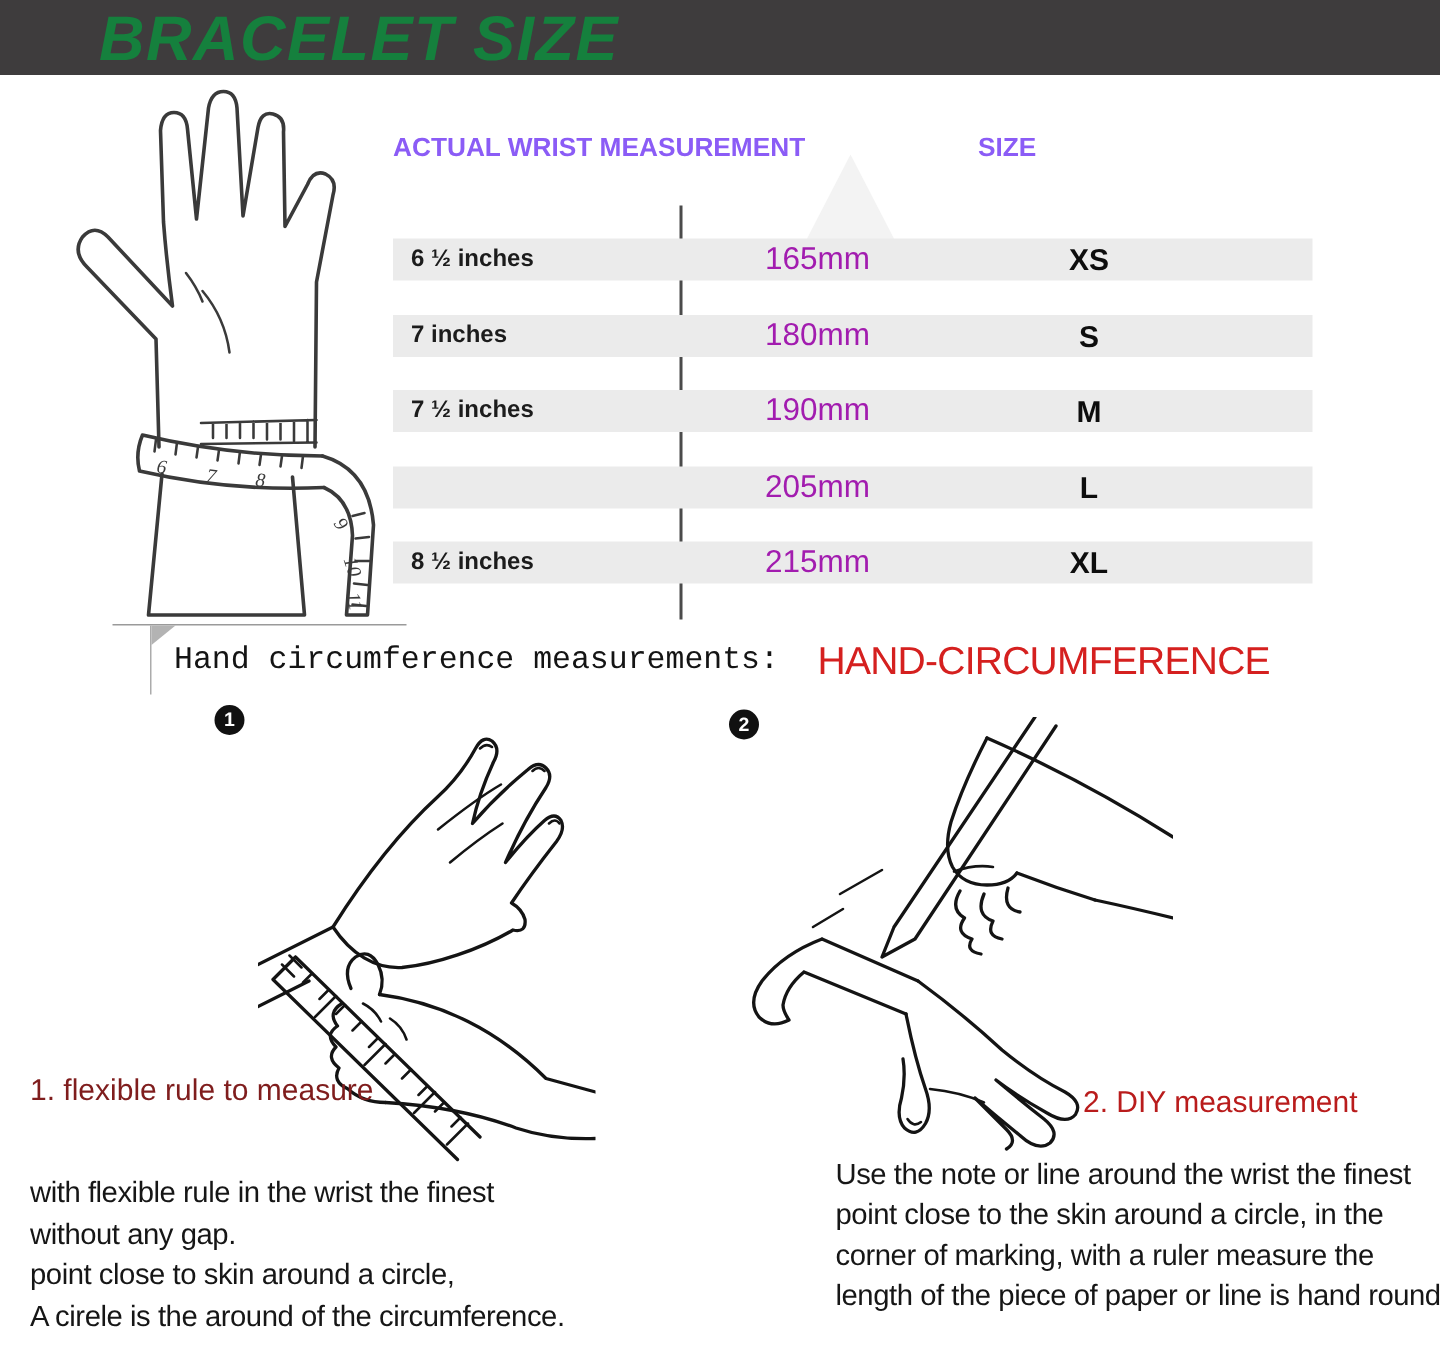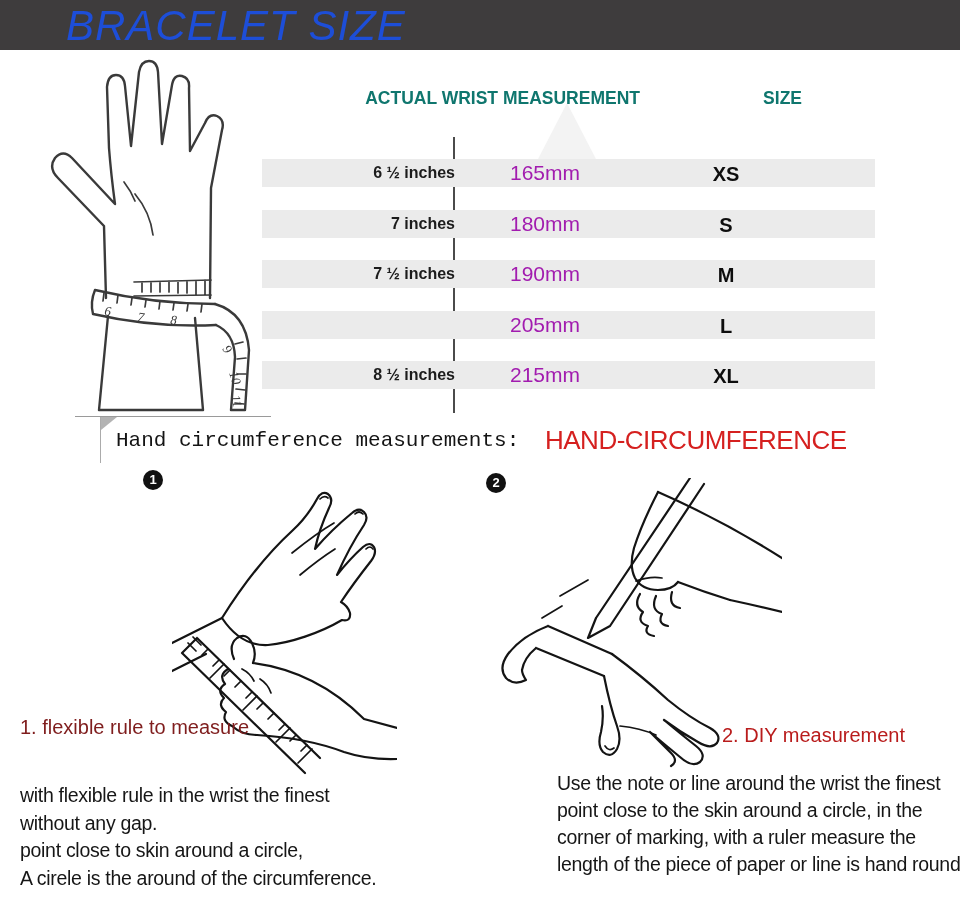--- a/index.html
+++ b/index.html
@@ -2,33 +2,33 @@
 <html><head>
 <meta charset="utf-8">
 <style>
   html,body{margin:0;padding:0;background:#fff;}
   .canvas{position:relative;width:960px;height:911px;background:#ffffff;overflow:hidden;
           font-family:"Liberation Sans",sans-serif;color:#1a1a1a;}
 
   
   .header-bar{position:absolute;left:0;top:0;width:960px;height:50px;background:#3e3c3d;}
   .header-title{position:absolute;left:66px;top:1px;height:50px;line-height:50px;
-    font-size:42px;font-weight:400;font-style:italic;letter-spacing:1px;color:#1d4ed8;}
+    font-size:42px;font-weight:700;font-style:italic;letter-spacing:1px;color:#15803d;}
 
   
-  .col-header{position:absolute;top:88px;font-size:17.5px;font-weight:bold;color:#0f766e;text-align:right;}
+  .col-header{position:absolute;top:88px;font-size:17.5px;font-weight:bold;color:#8b5cf6;text-align:left;}
   .col-header.measure{left:262px;width:378px;}
   .col-header.size{left:652px;width:150px;}
   .watermark-tri{position:absolute;left:537px;top:103px;width:0;height:0;
     border-left:30px solid transparent;border-right:30px solid transparent;
     border-bottom:58px solid #f3f3f3;}
   .table-vline{position:absolute;left:453px;top:137px;width:2px;height:276px;background:#4b4b4b;}
   .row-band{position:absolute;left:262px;width:613px;height:28px;background:#ebebeb;}
-  .row-band .c-in{position:absolute;left:0;width:193px;top:0;height:28px;line-height:28px;
-    text-align:right;font-size:16px;font-weight:bold;color:#1c1c1c;}
+  .row-band .c-in{position:absolute;left:12px;width:193px;top:0;height:28px;line-height:28px;
+    text-align:left;font-size:16px;font-weight:bold;color:#1c1c1c;}
   .row-band .c-mm{position:absolute;left:188px;width:190px;top:-1px;height:30px;line-height:30px;
     text-align:center;font-size:21px;color:#a21caf;}
   .row-band .c-sz{position:absolute;left:389px;width:150px;top:1px;height:28px;line-height:28px;
     text-align:center;font-size:20px;font-weight:bold;color:#0d0d0d;}
   .r0{top:159px;} .r1{top:210px;} .r2{top:260px;} .r3{top:311px;} .r4{top:361px;}
 
   
   .base-line{position:absolute;left:75px;top:416px;width:196px;height:1px;background:#9a9a9a;}
   .corner-vline{position:absolute;left:100px;top:417px;width:1px;height:46px;background:#ababab;}
   .corner-flag{position:absolute;left:101px;top:417px;width:0;height:0;

